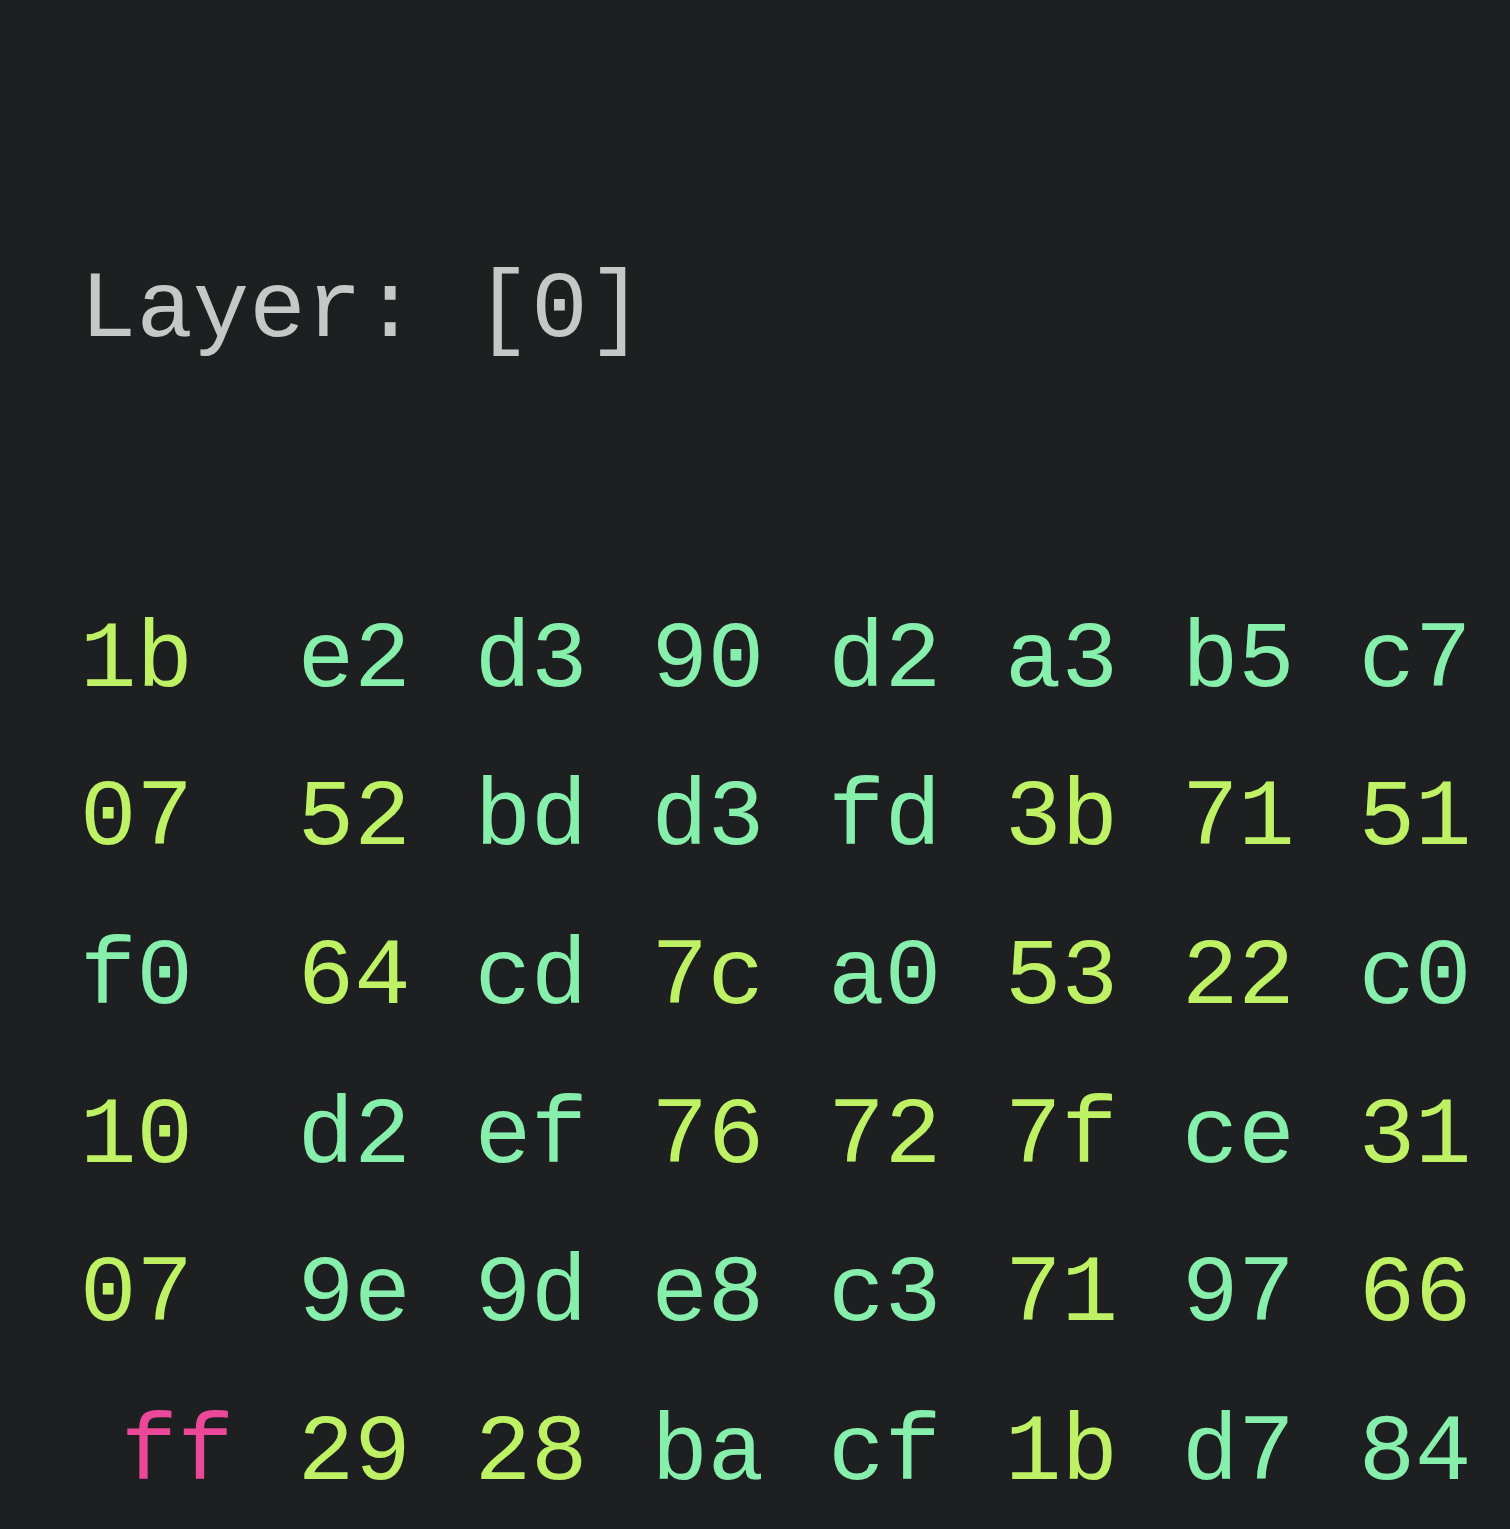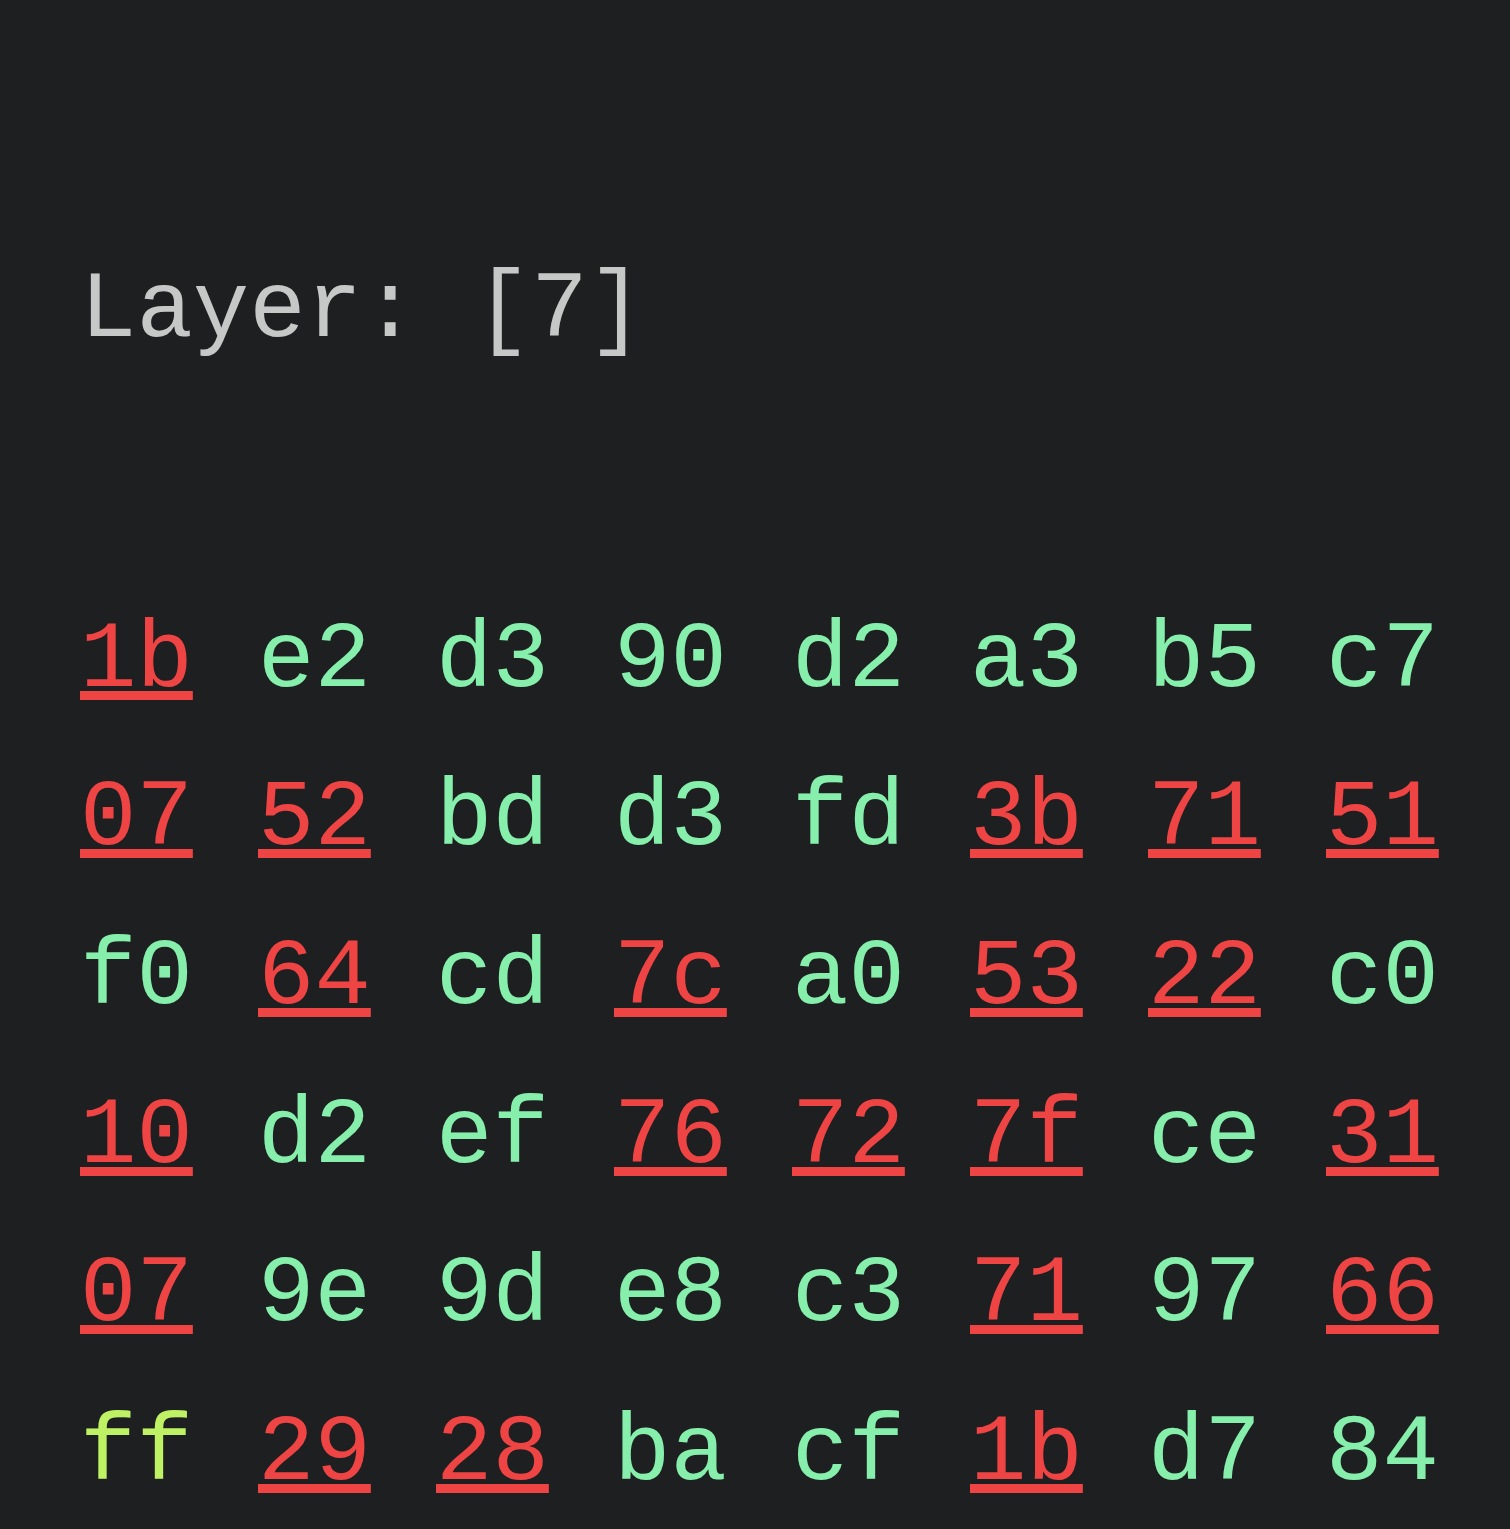--- a/index.html
+++ b/index.html
@@ -27,23 +27,23 @@
   .hex-grid {
     display: grid;
     grid-template-columns: repeat(8, auto);
     column-gap: 64px;
     row-gap: 58px;
   }
   .cell {
     display: inline-block;
     width: 2ch;
   }
-  .blue  { color: #ef4444; text-decoration: underline; }
+  .blue  { color: #bef264; }
   .green { color: #86efac; }
-  .ff    { color: #bef264; }
+  .ff    { color: #ec4899; margin-left: 41px; }
 </style>
 </head>
 <body>
 
 <div class="wrap">
-  <div class="header">Layer: [7]</div>
+  <div class="header">Layer: [0]</div>
   <div class="hex-grid" id="hex-grid"><span class="cell blue">1b</span><span class="cell green">e2</span><span class="cell green">d3</span><span class="cell green">90</span><span class="cell green">d2</span><span class="cell green">a3</span><span class="cell green">b5</span><span class="cell green">c7</span><span class="cell blue">07</span><span class="cell blue">52</span><span class="cell green">bd</span><span class="cell green">d3</span><span class="cell green">fd</span><span class="cell blue">3b</span><span class="cell blue">71</span><span class="cell blue">51</span><span class="cell green">f0</span><span class="cell blue">64</span><span class="cell green">cd</span><span class="cell blue">7c</span><span class="cell green">a0</span><span class="cell blue">53</span><span class="cell blue">22</span><span class="cell green">c0</span><span class="cell blue">10</span><span class="cell green">d2</span><span class="cell green">ef</span><span class="cell blue">76</span><span class="cell blue">72</span><span class="cell blue">7f</span><span class="cell green">ce</span><span class="cell blue">31</span><span class="cell blue">07</span><span class="cell green">9e</span><span class="cell green">9d</span><span class="cell green">e8</span><span class="cell green">c3</span><span class="cell blue">71</span><span class="cell green">97</span><span class="cell blue">66</span><span class="cell ff">ff</span><span class="cell blue">29</span><span class="cell blue">28</span><span class="cell green">ba</span><span class="cell green">cf</span><span class="cell blue">1b</span><span class="cell green">d7</span><span class="cell green">84</span></div>
 </div>
 
 </body></html>

